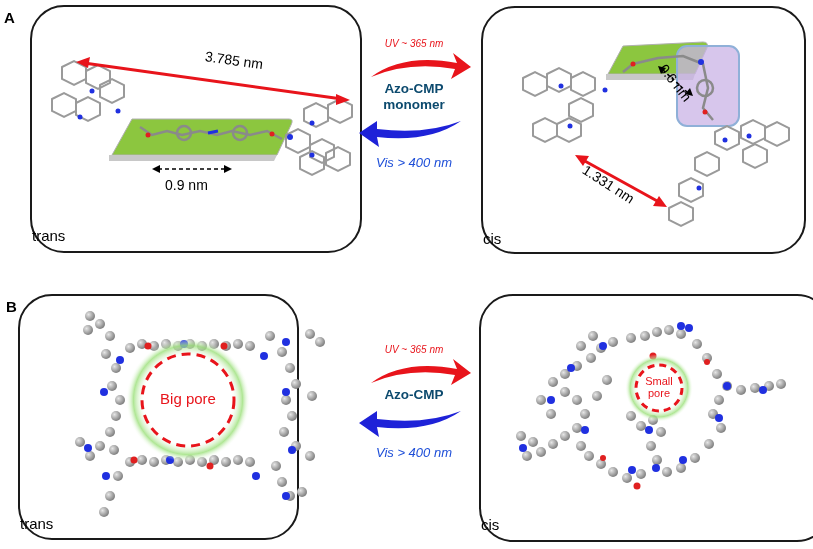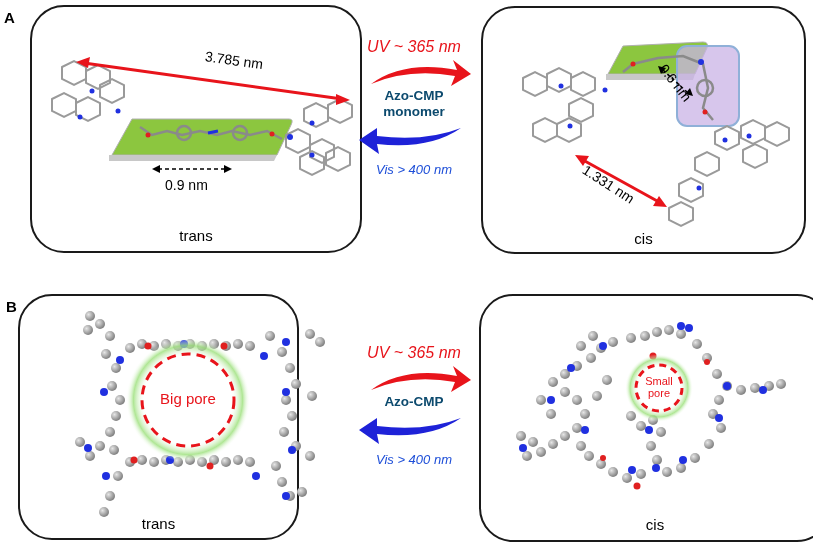--- a/index.html
+++ b/index.html
@@ -1,22 +1,22 @@
 <!DOCTYPE html>
 <html><head>
 <meta charset="utf-8">
 <style>
   html, body { margin:0; padding:0; background:#ffffff; }
   body { width:813px; height:549px; position:relative; overflow:hidden;
          font-family:"Liberation Sans", sans-serif; }
   .panel-letter { position:absolute; font-weight:bold; font-size:15px; color:#000; }
   .box { position:absolute; border:2px solid #1a1a1a; border-radius:34px; background:#fff; box-sizing:border-box; }
-  .state-label { position:absolute; font-size:15px; color:#000; width:100%; text-align:center; left:0; }
+  .state-label { position:absolute; font-size:15px; color:#000; width:100%; left:0; }
   .mid { position:absolute; width:130px; text-align:center; }
-  .uv { color:#e8141b; font-style:italic; font-size:16px; }
+  .uv { color:#e8141b; font-style:italic; font-size:10px; }
   .vis { color:#1d4ed8; font-style:italic; font-size:13px; }
   .mid-title { font-weight:bold; font-size:13.5px; color:#0c4a6e; line-height:16px; }
   svg { position:absolute; overflow:visible; }
   .meas { font-size:14px; fill:#000; font-family:"Liberation Sans", sans-serif; }
   .pore-text { fill:#e8141b; font-family:"Liberation Sans", sans-serif; }
 </style>
 </head>
 <body>
 
 <div class="panel-letter" style="left:4px;top:9px;">A</div>

